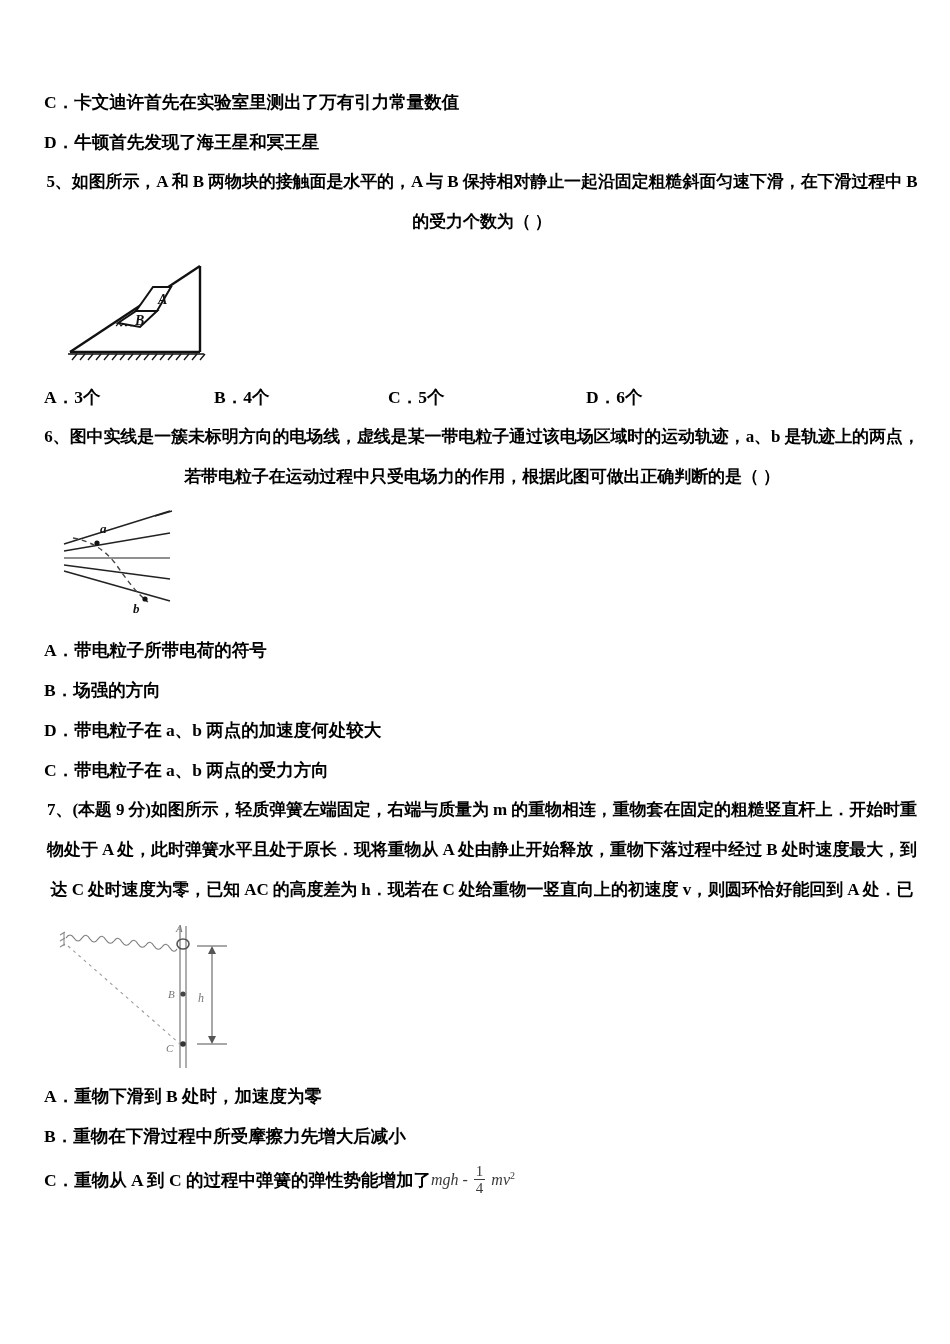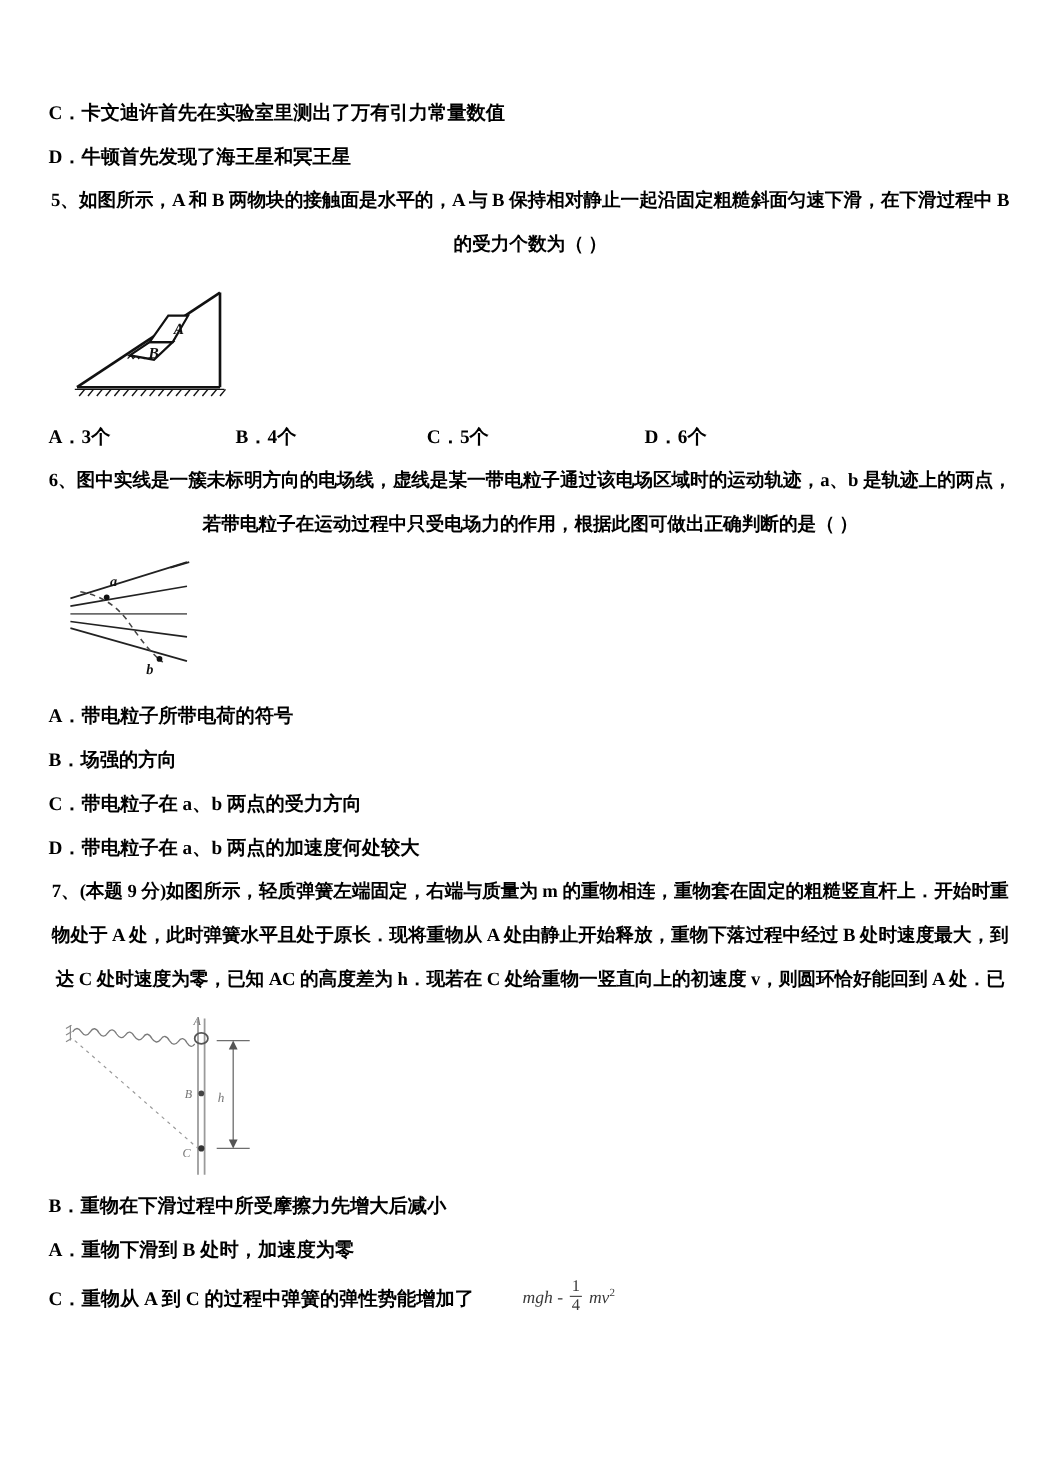--- a/index.html
+++ b/index.html
@@ -83,21 +83,20 @@
   
   .formula {
     display: inline-block;
     font-family: "Liberation Serif", serif;
     font-style: italic;
     font-weight: normal;
     font-size: 16px;
     vertical-align: -2px;
     color: #3a3a3a;
     white-space: nowrap;
-    margin-left: 44px;
   }
   .formula .frac {
     display: inline-block;
     vertical-align: middle;
     text-align: center;
     font-style: normal;
     margin: 0 2px;
     position: relative;
     top: -2px;
   }
@@ -223,24 +222,24 @@
       </svg>
     </div>
 
     <div class="opt-line">
       <span class="opt-label">A．</span><span>带电粒子所带电荷的符号</span>
     </div>
     <div class="opt-line">
       <span class="opt-label">B．</span><span>场强的方向</span>
     </div>
     <div class="opt-line">
+      <span class="opt-label">D．</span><span>带电粒子在 a、b 两点的加速度何处较大</span>
+    </div>
+    <div class="opt-line">
       <span class="opt-label">C．</span><span>带电粒子在 a、b 两点的受力方向</span>
-    </div>
-    <div class="opt-line">
-      <span class="opt-label">D．</span><span>带电粒子在 a、b 两点的加速度何处较大</span>
     </div>
 
     <div class="qline">7、(本题 9 分)如图所示，轻质弹簧左端固定，右端与质量为 m 的重物相连，重物套在固定的粗糙竖直杆上．开始时重</div>
     <div class="qline">物处于 A 处，此时弹簧水平且处于原长．现将重物从 A 处由静止开始释放，重物下落过程中经过 B 处时速度最大，到</div>
     <div class="qline">达 C 处时速度为零，已知 AC 的高度差为 h．现若在 C 处给重物一竖直向上的初速度 v，则圆环恰好能回到 A 处．已</div>
 
     <div class="fig-spring">
       <svg width="215" height="150" viewBox="0 0 215 150">
 
         <g stroke="#9a9a9a" stroke-width="1.6">
@@ -279,24 +278,24 @@
           <line x1="145" y1="124" x2="175" y2="124"></line>
           <line x1="160" y1="30" x2="160" y2="120"></line>
           <polygon points="160,26 156,34 164,34" fill="#555" stroke="none"></polygon>
           <polygon points="160,124 156,116 164,116" fill="#555" stroke="none"></polygon>
         </g>
         <text x="146" y="82" font-family="Liberation Serif, serif" font-size="12" font-style="italic" fill="#777">h</text>
       </svg>
     </div>
 
     <div class="opt-line">
+      <span class="opt-label">A．</span><span>重物下滑到 B 处时，加速度为零</span>
+    </div>
+    <div class="opt-line">
       <span class="opt-label">B．</span><span>重物在下滑过程中所受摩擦力先增大后减小</span>
-    </div>
-    <div class="opt-line">
-      <span class="opt-label">A．</span><span>重物下滑到 B 处时，加速度为零</span>
     </div>
     <div class="opt-line opt-c-wrap">
       <span class="opt-c-text"><span class="opt-label">C．</span><span>重物从 A 到 C 的过程中弹簧的弹性势能增加了</span></span>
       <span class="formula">
         <span>mgh</span>
         <span>-</span>
         <span class="frac">
           <span class="num">1</span>
           <span class="den">4</span>
         </span>

